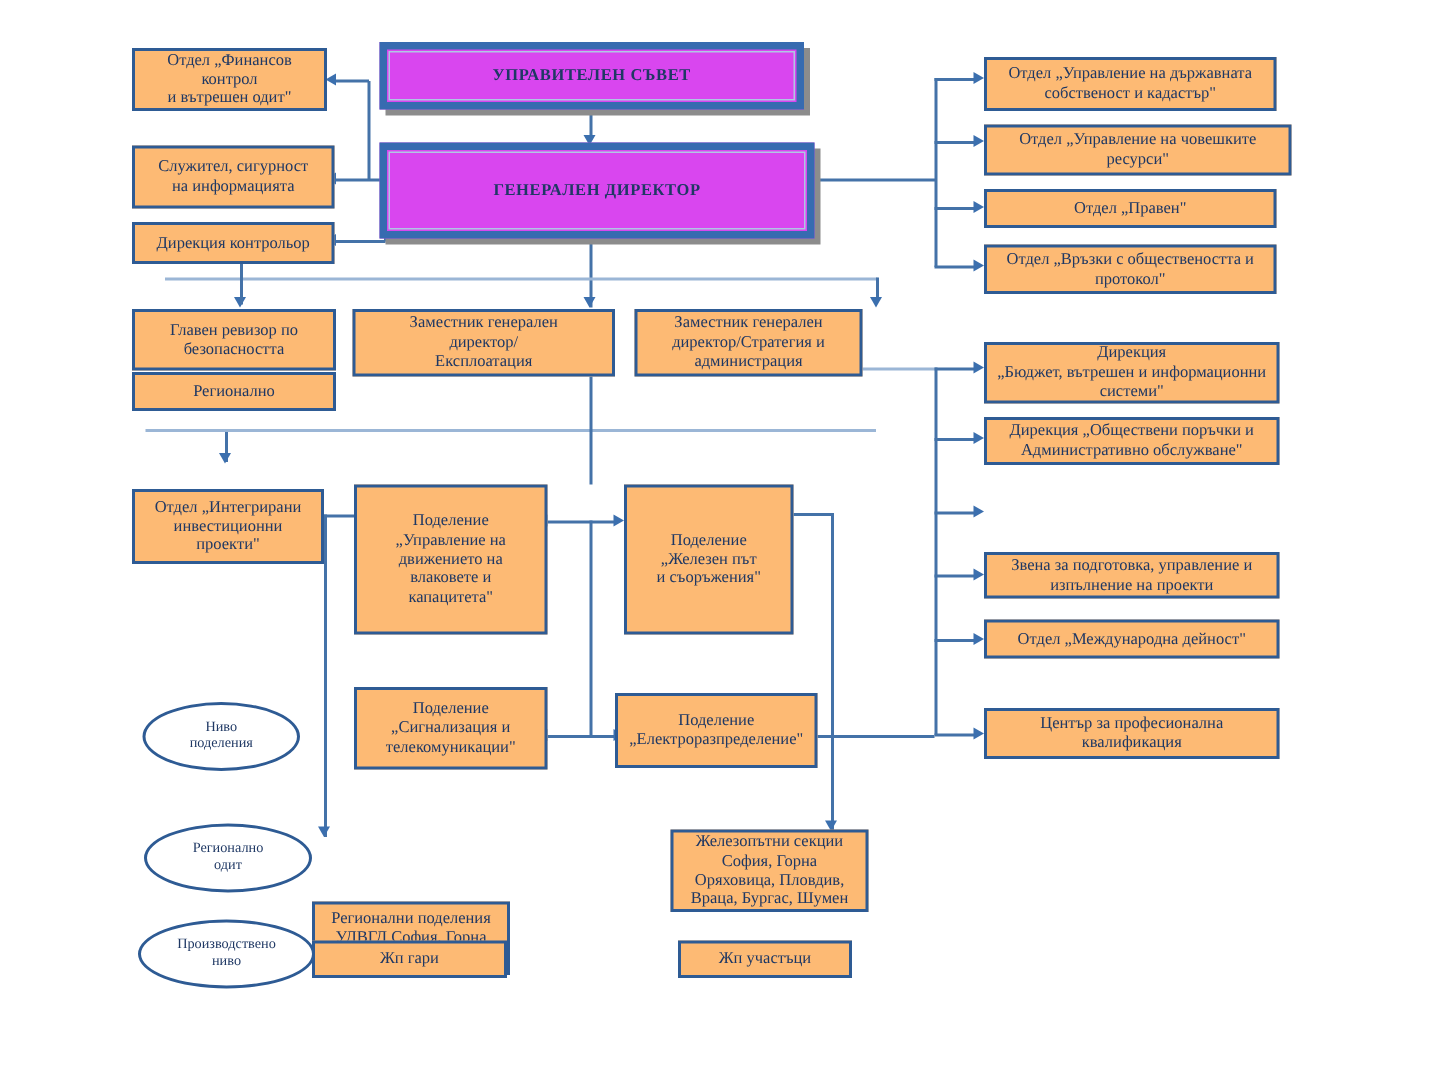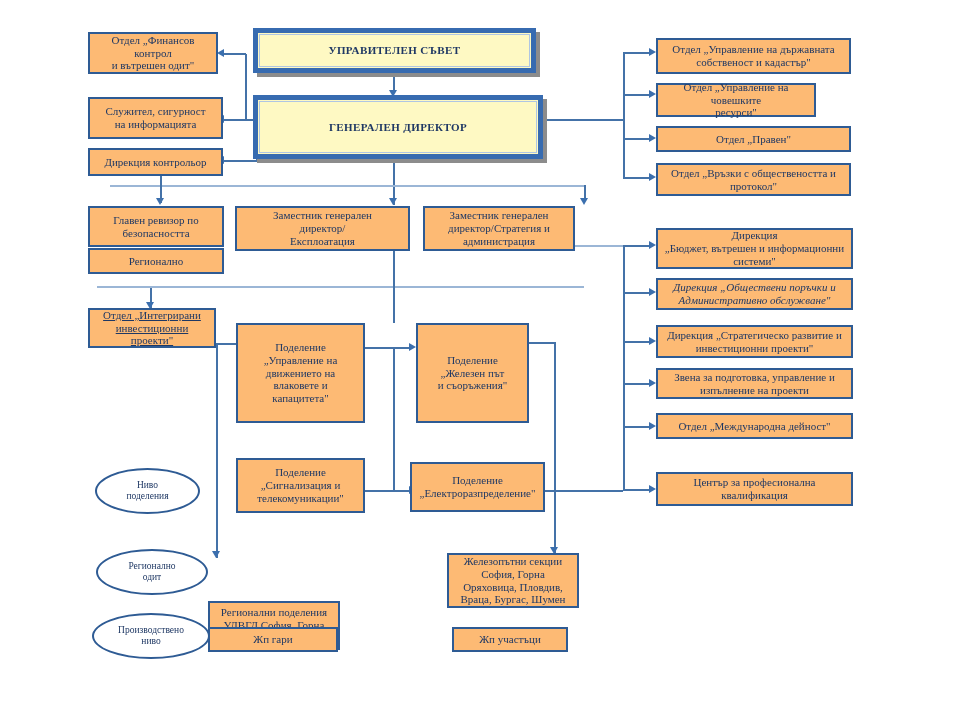--- a/index.html
+++ b/index.html
@@ -18,21 +18,21 @@
     justify-content:center;
     text-align:center;
     line-height:1.18;
     font-size:11px;
     padding:2px 4px;
     white-space:pre-line;
   }
 
   
   .node.hero{
-    background:#fef9c3;
+    background:#d946ef;
     border:5px solid #376BB0;
     box-shadow:4px 4px 0 0 #8C8C8C;
     font-size:11px;
     font-weight:bold;
     letter-spacing:.4px;
     outline:1px solid #AFC6E3;
     outline-offset:-7px;
   }
 
   
@@ -168,50 +168,48 @@
   <div class="node hero" style="left:253px;top:95px;width:290px;height:64px;">ГЕНЕРАЛЕН ДИРЕКТОР</div>
 
   <div class="node" style="left:88px;top:32px;width:130px;height:42px;">Отдел „Финансов контрол
 и вътрешен одит"</div>
   <div class="node" style="left:88px;top:97px;width:135px;height:42px;">Служител, сигурност
 на информацията</div>
   <div class="node" style="left:88px;top:148px;width:135px;height:28px;">Дирекция контрольор</div>
 
   <div class="node" style="left:656px;top:38px;width:195px;height:36px;">Отдел „Управление на  държавната
 собственост и кадастър"</div>
-  <div class="node" style="left:656px;top:83px;width:160px;height:34px;">Отдел „Управление на човешките
+  <div class="node" style="left:656px;top:83px;width:205px;height:34px;">Отдел „Управление на човешките
 ресурси"</div>
   <div class="node" style="left:656px;top:126px;width:195px;height:26px;">Отдел „Правен"</div>
   <div class="node" style="left:656px;top:163px;width:195px;height:33px;">Отдел „Връзки с обществеността и
 протокол"</div>
 
   <div class="node" style="left:88px;top:206px;width:136px;height:41px;">Главен ревизор по
 безопасността</div>
   <div class="node" style="left:88px;top:248px;width:136px;height:26px;">Регионално</div>
   <div class="node" style="left:235px;top:206px;width:175px;height:45px;">Заместник генерален
 директор/
 Експлоатация</div>
   <div class="node" style="left:423px;top:206px;width:152px;height:45px;">Заместник генерален
 директор/Стратегия и
 администрация</div>
 
   <div class="node" style="left:656px;top:228px;width:197px;height:41px;">Дирекция
 „Бюджет, вътрешен и информационни
 системи"</div>
-  <div class="node" style="left:656px;top:278px;width:197px;height:32px;font-style:italic;">Дирекция „Обществени поръчки и
+  <div class="node" style="left:656px;top:278px;width:197px;height:32px;">Дирекция „Обществени поръчки и
 Административно обслужване"</div>
-  <div class="node" style="left:656px;top:325px;width:197px;height:33px;">Дирекция „Стратегическо развитие и
-инвестиционни проекти"</div>
   <div class="node" style="left:656px;top:368px;width:197px;height:31px;">Звена за подготовка, управление и
 изпълнение на проекти</div>
   <div class="node" style="left:656px;top:413px;width:197px;height:26px;">Отдел „Международна дейност"</div>
   <div class="node" style="left:656px;top:472px;width:197px;height:34px;">Център за професионална
 квалификация</div>
 
-  <div class="node" style="left:88px;top:308px;width:128px;height:40px;text-decoration:underline;">Отдел „Интегрирани
+  <div class="node" style="left:88px;top:326px;width:128px;height:50px;">Отдел „Интегрирани
 инвестиционни
 проекти"</div>
 
   <div class="node" style="left:236px;top:323px;width:129px;height:100px;">Поделение
 „Управление на
 движението на
 влаковете и
 капацитета"</div>
   <div class="node" style="left:416px;top:323px;width:113px;height:100px;">Поделение
 „Железен път

